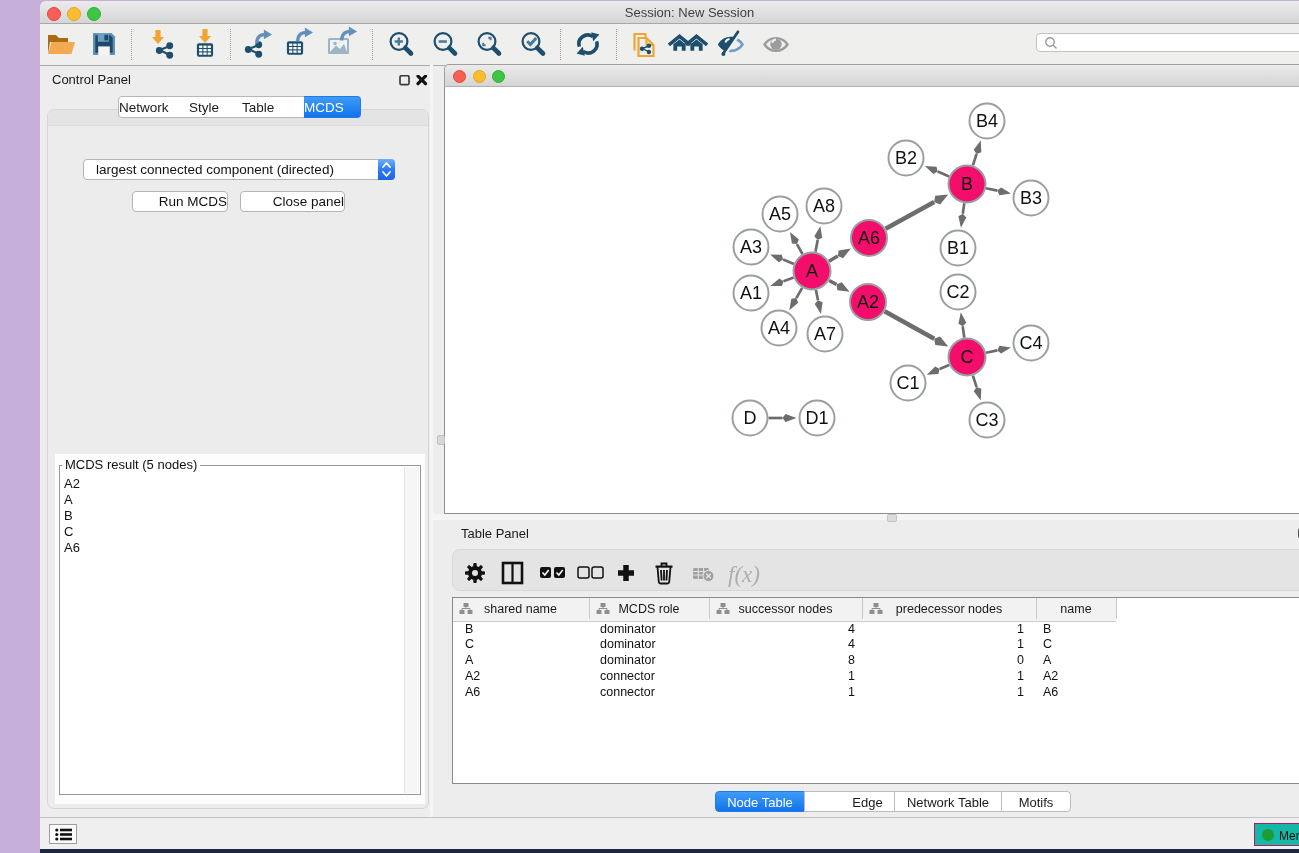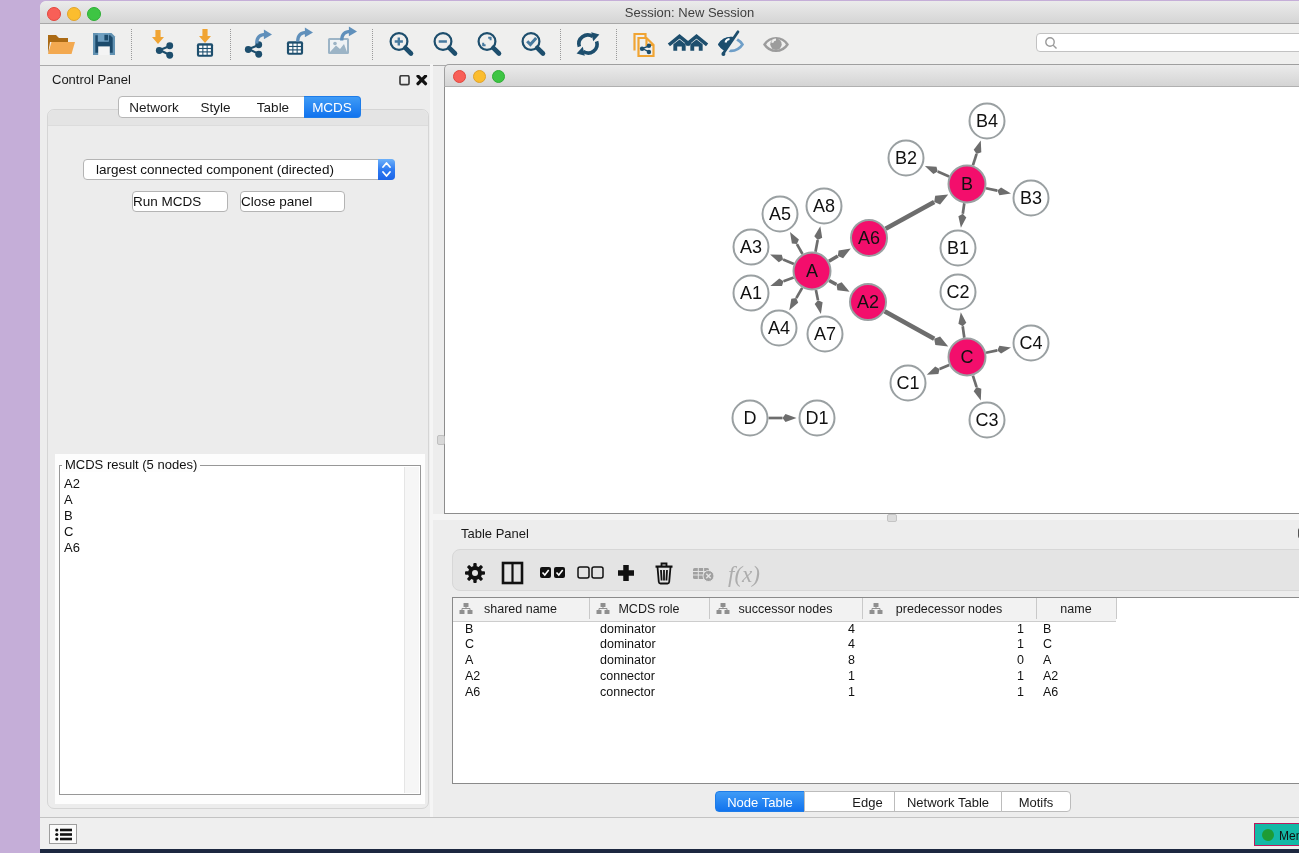--- a/index.html
+++ b/index.html
@@ -19,33 +19,33 @@
   #searchbox{position:absolute;left:996px;top:9px;width:292px;height:17px;
     background:#fff;border:1px solid #c2c2c2;border-radius:4px;}
   
   #cp-title{position:absolute;left:12px;top:71px;font-size:13px;color:#1a1a1a;}
   .paneicons{position:absolute;top:72px;}
   #cp-body{position:absolute;left:7px;top:108px;width:382px;height:700px;
     background:#ececec;border:1px solid #d5d5d5;border-radius:7px;box-sizing:border-box;}
   #cp-band{position:absolute;left:8px;top:109px;width:380px;height:15px;
     background:#e4e4e4;border-bottom:1px solid #dcdcdc;border-radius:7px 7px 0 0;}
   .tab{position:absolute;top:95px;height:22px;line-height:22px;font-size:13.5px;
-    text-align:center;background:#fff;border:1px solid #b7b7b7;color:#1a1a1a;box-sizing:border-box;}
+    text-align:left;background:#fff;border:1px solid #b7b7b7;color:#1a1a1a;box-sizing:border-box;}
   #opt-label{position:absolute;left:0;top:136px;width:394px;text-align:center;
     font-size:13px;color:#1c1c1c;}
   #combo{position:absolute;left:43px;top:158px;width:312px;height:21px;
     background:#fff;border:1px solid #b4b4b4;border-radius:4px;box-sizing:border-box;}
   #combo .ctext{position:absolute;left:12px;top:2px;
     font-size:13.5px;color:#111;}
   #combo .spin{position:absolute;right:-1px;top:-1px;width:17px;height:21px;
     background:linear-gradient(#6db1fa,#2f7bf1 50%,#1b64e8);
     border-radius:0 4px 4px 0;}
   .pbtn{position:absolute;top:190px;height:21px;background:#fff;
     border:1px solid #b4b4b4;border-radius:4px;font-size:13.5px;color:#111;
-    text-align:left;line-height:19px;box-sizing:border-box;}
+    text-align:right;line-height:19px;box-sizing:border-box;}
   #mcds-white{position:absolute;left:15px;top:453px;width:370px;height:350px;background:#fdfdfd;}
   #mcds-box{position:absolute;left:19px;top:464px;width:362px;height:330px;
     background:#fff;border:1px solid #979797;box-sizing:border-box;}
   #mcds-label{position:absolute;left:22px;top:456px;background:#fdfdfd;
     padding:0 3px;font-size:13px;color:#111;}
   #mcds-box .scrolltrack{position:absolute;right:1px;top:1px;width:14px;height:326px;
     background:#f6f6f6;border-left:1px solid #e5e5e5;}
   .mitem{position:absolute;left:4px;font-size:13px;color:#111;}
   .btab{position:absolute;top:790px;height:21px;line-height:21px;font-size:13px;
     text-align:center;background:#fff;border:1px solid #bcbcbc;color:#1a1a1a;box-sizing:border-box;}

